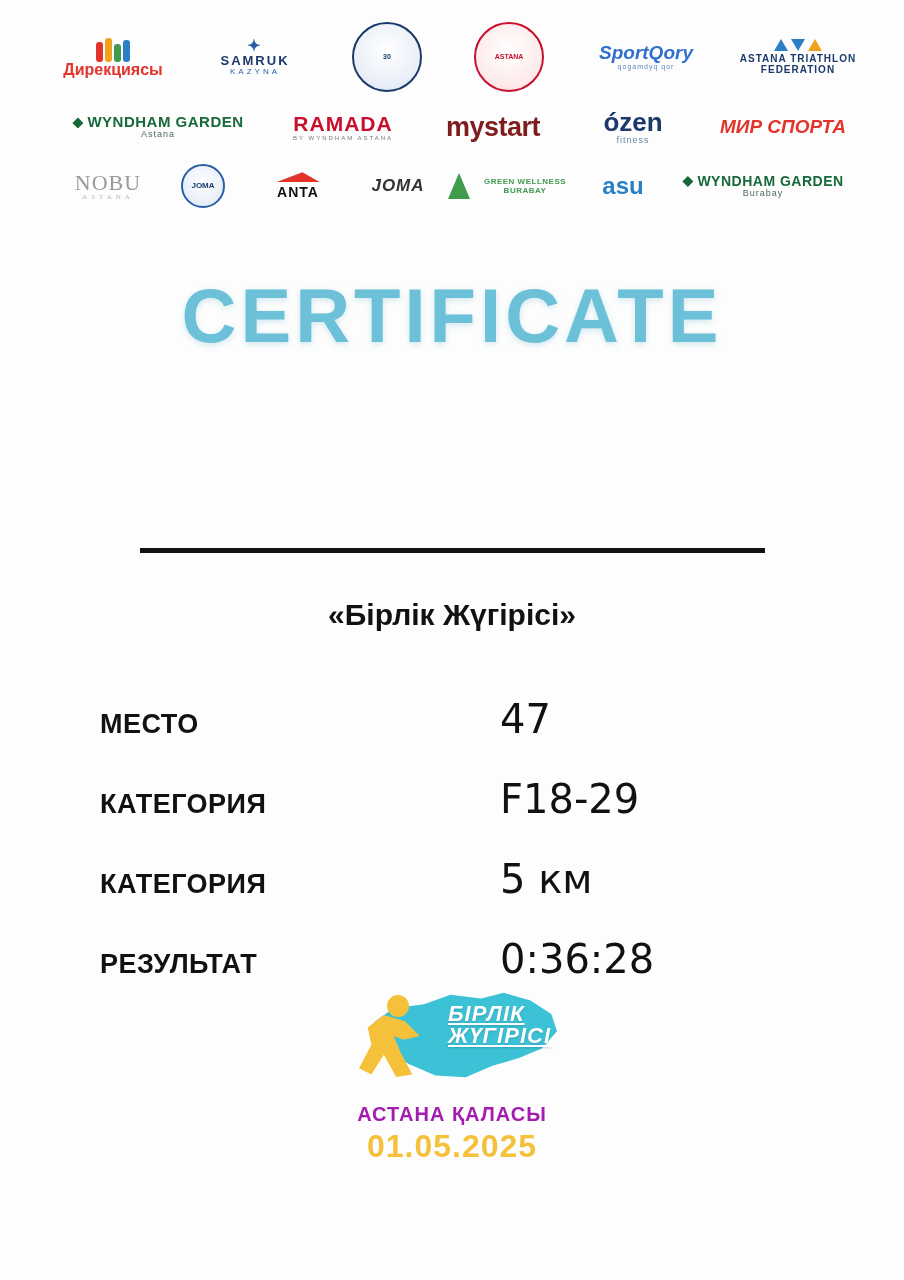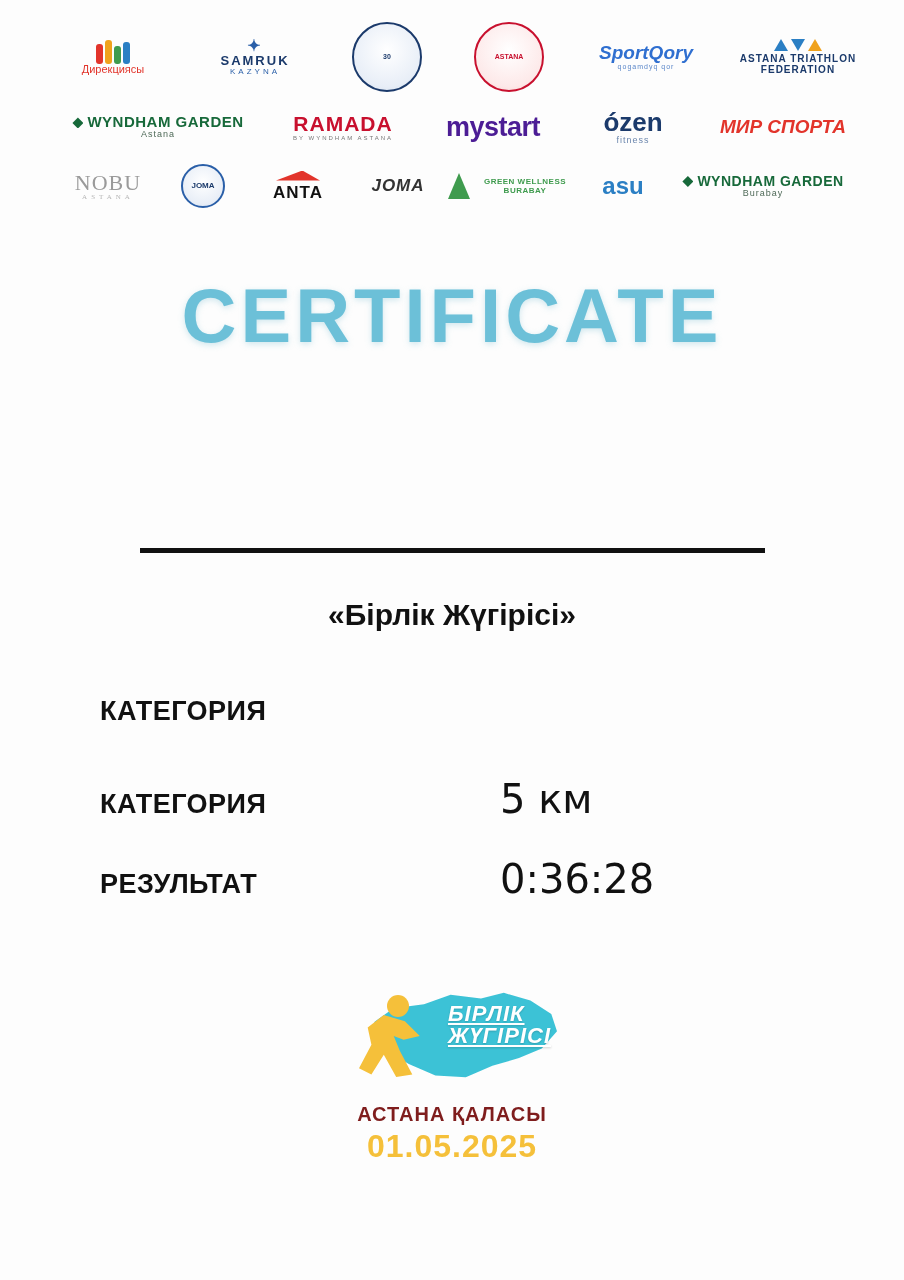--- a/index.html
+++ b/index.html
@@ -198,48 +198,48 @@
     text-decoration: underline;
   }
   .logo-word .l1 { font-size: 22px; letter-spacing: 1px; }
   .logo-word .l2 { font-size: 22px; letter-spacing: 1px; }
 
   .logo-city {
     margin-top: 6px;
     font-size: 20px;
     font-weight: bold;
     letter-spacing: 1px;
-    color: #7f1d1d;
+    color: #a21caf;
   }
   .logo-date {
     margin-top: 2px;
     font-size: 32px;
     font-weight: bold;
     letter-spacing: 1px;
     color: #f5c03a;
   }
 
   
-  .s-direkciya { font-size: 11px; font-weight: normal; color: #e2342b; }
+  .s-direkciya { font-size: 16px; font-weight: bold; color: #e2342b; }
   .s-samruk { font-size: 13px; font-weight: bold; color: #1b3a6b; letter-spacing: 2px; }
   .s-samruk .sub { font-size: 8px; letter-spacing: 3px; color: #2a5fa8; font-weight: normal; }
   .s-sportqory { font-size: 19px; font-weight: bold; font-style: italic; color: #2f6fd0; }
   .s-sportqory .sub { display:block; font-size: 7px; font-style: normal; font-weight: normal; color: #5b87c9; letter-spacing: 1px;}
   .s-astana-tri { font-size: 10px; font-weight: bold; color: #1b3a6b; letter-spacing: 1px; }
   .s-wyndham { font-size: 15px; font-weight: bold; color: #17693a; letter-spacing: 0.5px;}
   .s-wyndham .sub { display:block; font-size: 9px; font-weight: normal; color: #4f6a58; letter-spacing: 1px;}
   .s-ramada { font-size: 21px; font-weight: bold; color: #c8102e; letter-spacing: 1px; }
   .s-ramada .sub { display:block; font-size: 6px; color: #777; letter-spacing: 2px; font-weight: normal;}
-  .s-mystart { font-size: 27px; font-weight: bold; color: #4c1d95; letter-spacing: -0.5px;}
+  .s-mystart { font-size: 27px; font-weight: bold; color: #7f1d1d; letter-spacing: -0.5px;}
   .s-ozen { font-size: 26px; font-weight: bold; color: #1b3a6b; }
   .s-ozen .sub { display:block; font-size: 9px; font-weight: normal; color: #6b86ad; letter-spacing: 1px;}
   .s-mirsporta { font-size: 19px; font-weight: bold; color: #e2342b; font-style: italic;}
   .s-nobu { font-size: 22px; font-weight: normal; color: #9a9a9a; letter-spacing: 1px; font-family: "Liberation Serif", serif;}
   .s-nobu .sub { display:block; font-size: 7px; letter-spacing: 4px; color: #b5b5b5;}
-  .s-anta { font-size: 17px; font-weight: bold; color: #111; letter-spacing: 1px;}
+  .s-anta { font-size: 14px; font-weight: bold; color: #111; letter-spacing: 1px;}
   .s-bmai { font-size: 17px; font-weight: bold; font-style: italic; color: #333; letter-spacing: 1px;}
   .s-green { font-size: 8px; font-weight: bold; color: #3f9b4e; letter-spacing: 0.5px; line-height:1.15;}
   .s-asu { font-size: 24px; font-weight: bold; color: #2b7fc4; }
   .s-joma { font-size: 8px; font-weight: bold; color: #1b3a6b; }
   .s-wyndham2 { font-size: 14px; font-weight: bold; color: #17693a; letter-spacing: 0.5px;}
   .s-wyndham2 .sub { display:block; font-size: 9px; font-weight: normal; color: #4f6a58; letter-spacing: 1px;}
   .leaf {
     display:inline-block; width: 11px; height: 11px; background:#17693a;
     clip-path: polygon(50% 0%, 100% 50%, 50% 100%, 0% 50%);
     margin-right: 4px; vertical-align: -1px;
@@ -375,21 +375,26 @@
   </div>
 
   <div class="cert-title">CERTIFICATE</div>
 
   <div class="divider"></div>
 
   <div class="event">«Бірлік Жүгірісі»</div>
 
   <div class="results">
     <div class="res-row">
+      <div class="res-label">МЕСТО</div>
+      <div class="res-value">47</div>
+    </div>
+    <div class="res-row">
       <div class="res-label">КАТЕГОРИЯ</div>
+      <div class="res-value">F18-29</div>
     </div>
     <div class="res-row">
       <div class="res-label">КАТЕГОРИЯ</div>
       <div class="res-value">5 км</div>
     </div>
     <div class="res-row">
       <div class="res-label">РЕЗУЛЬТАТ</div>
       <div class="res-value">0:36:28</div>
     </div>
   </div>

